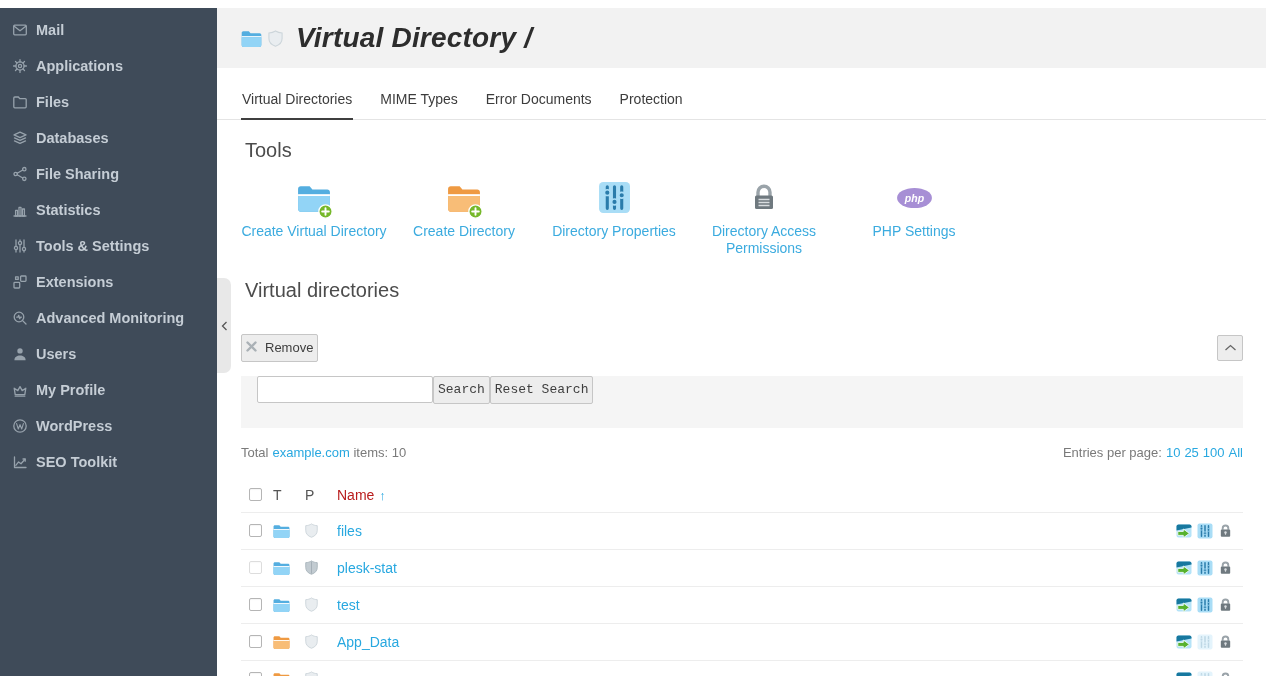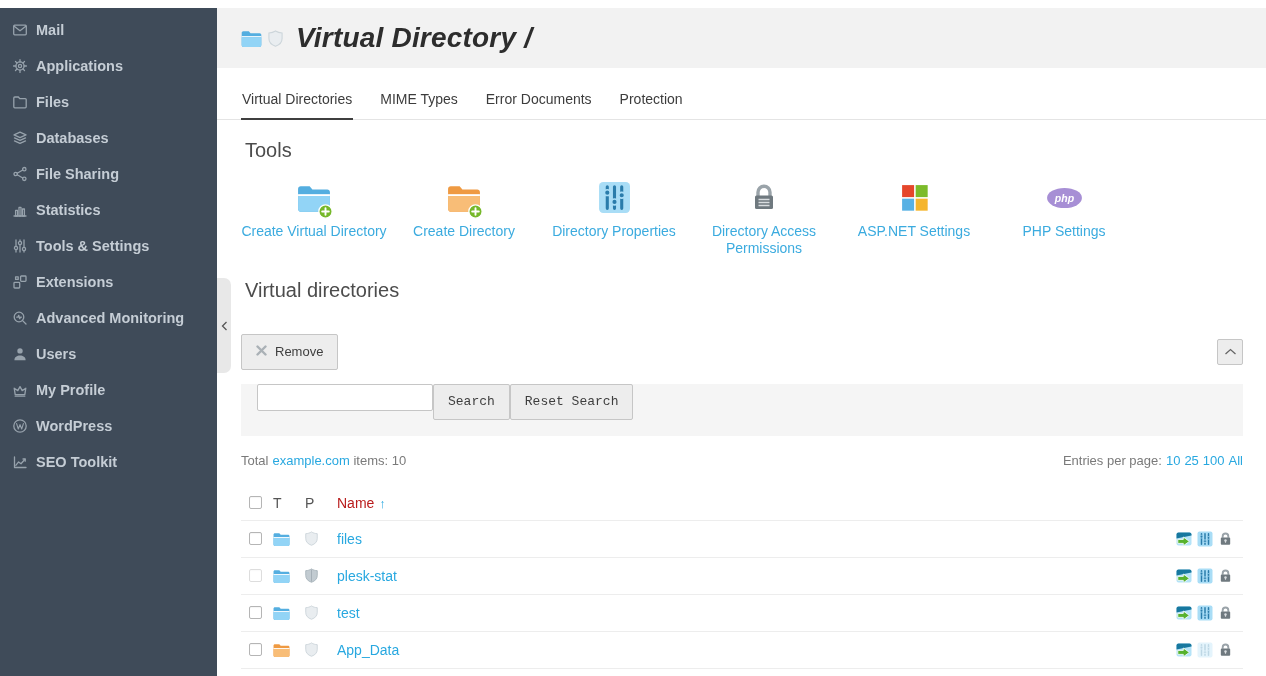--- a/index.html
+++ b/index.html
@@ -44,21 +44,21 @@
   .tools-row { display:flex; padding-left:22px; margin-top:8px; }
   .tool { width:150px; display:flex; flex-direction:column; align-items:center; text-align:center; cursor:pointer; }
   .tool-icon { height:38px; display:flex; align-items:center; justify-content:center; margin-bottom:6px; }
   .tool-label { font-size:14px; color:#3babdf; line-height:1.26; }
 
   .vd-heading { margin-top:20px; }
 
   .toolbar-row { display:flex; justify-content:space-between; align-items:center; padding:0 23px 0 24px; margin-top:32px; }
   .btn {
     background:#ededed; border:1px solid #c6c6c6; border-radius:2px;
-    color:#3e3e3e; font-size:13px; font-family:inherit; padding:0 14px; height:36px; cursor:pointer;
+    color:#3e3e3e; font-size:13px; font-family:inherit; padding:0 4px; height:28px; cursor:pointer;
   }
   .btn-remove { display:flex; align-items:center; gap:8px; }
   .btn-collapse { width:26px; height:26px; padding:0; display:flex; align-items:center; justify-content:center; }
 
   .search-panel {
     margin:14px 23px 0 24px; height:52px; background:#f5f5f5;
     display:flex; align-items:flex-start; padding-left:16px; gap:0;font-family:Liberation Mono, monospace;
   }
   .search-input { width:176px; height:27px; border:1px solid #c6c6c6; border-radius:2px; padding:0 7px; font-size:13px; font-family:inherit; background:#fff; }
 
@@ -347,28 +347,20 @@
       <div class="tool">
         <span class="tool-icon">
           <svg width="32" height="32">
               <use href="#sym-lock"></use>
             </svg>
         </span>
         <span class="tool-label">Directory Access Permissions</span>
       </div>
       <div class="tool">
         <span class="tool-icon">
-          <svg width="31" height="31">
-              <use href="#sym-msnet"></use>
-            </svg>
-        </span>
-        <span class="tool-label">ASP.NET Settings</span>
-      </div>
-      <div class="tool">
-        <span class="tool-icon">
           <svg width="37" height="22" viewBox="0 0 40 24">
               <use href="#sym-php"></use>
             </svg>
         </span>
         <span class="tool-label">PHP Settings</span>
       </div>
     </div>
 
     <h2 class="section-heading vd-heading">Virtual directories</h2>
 

